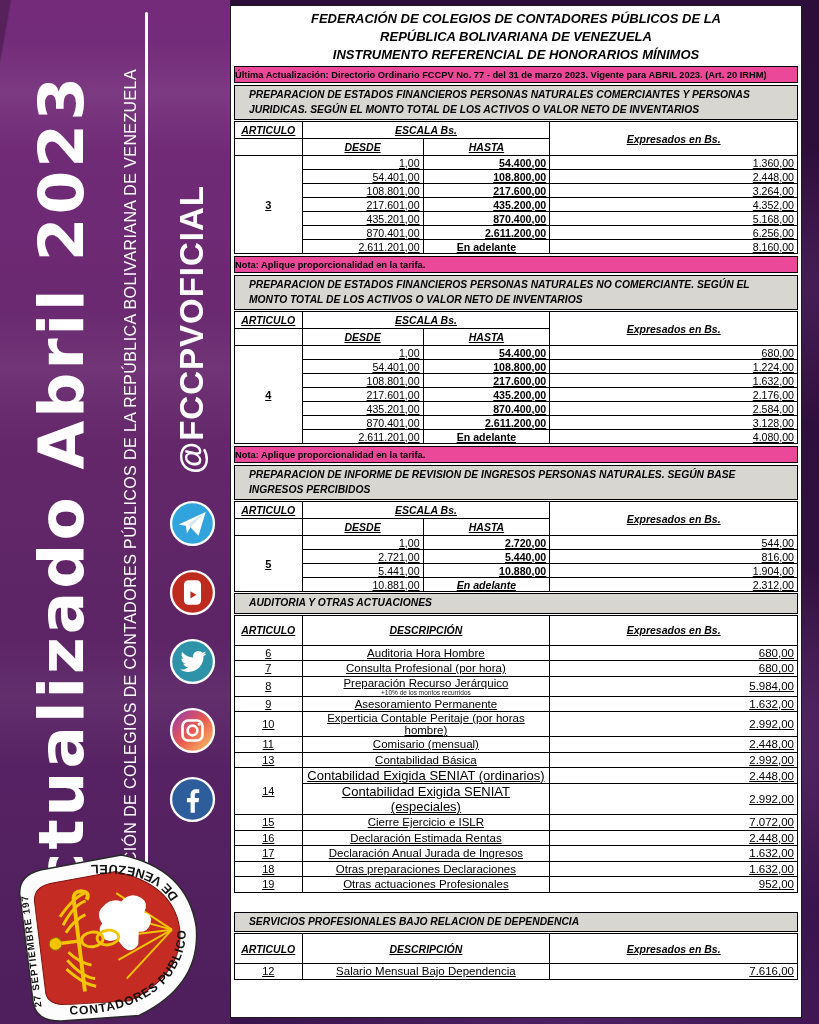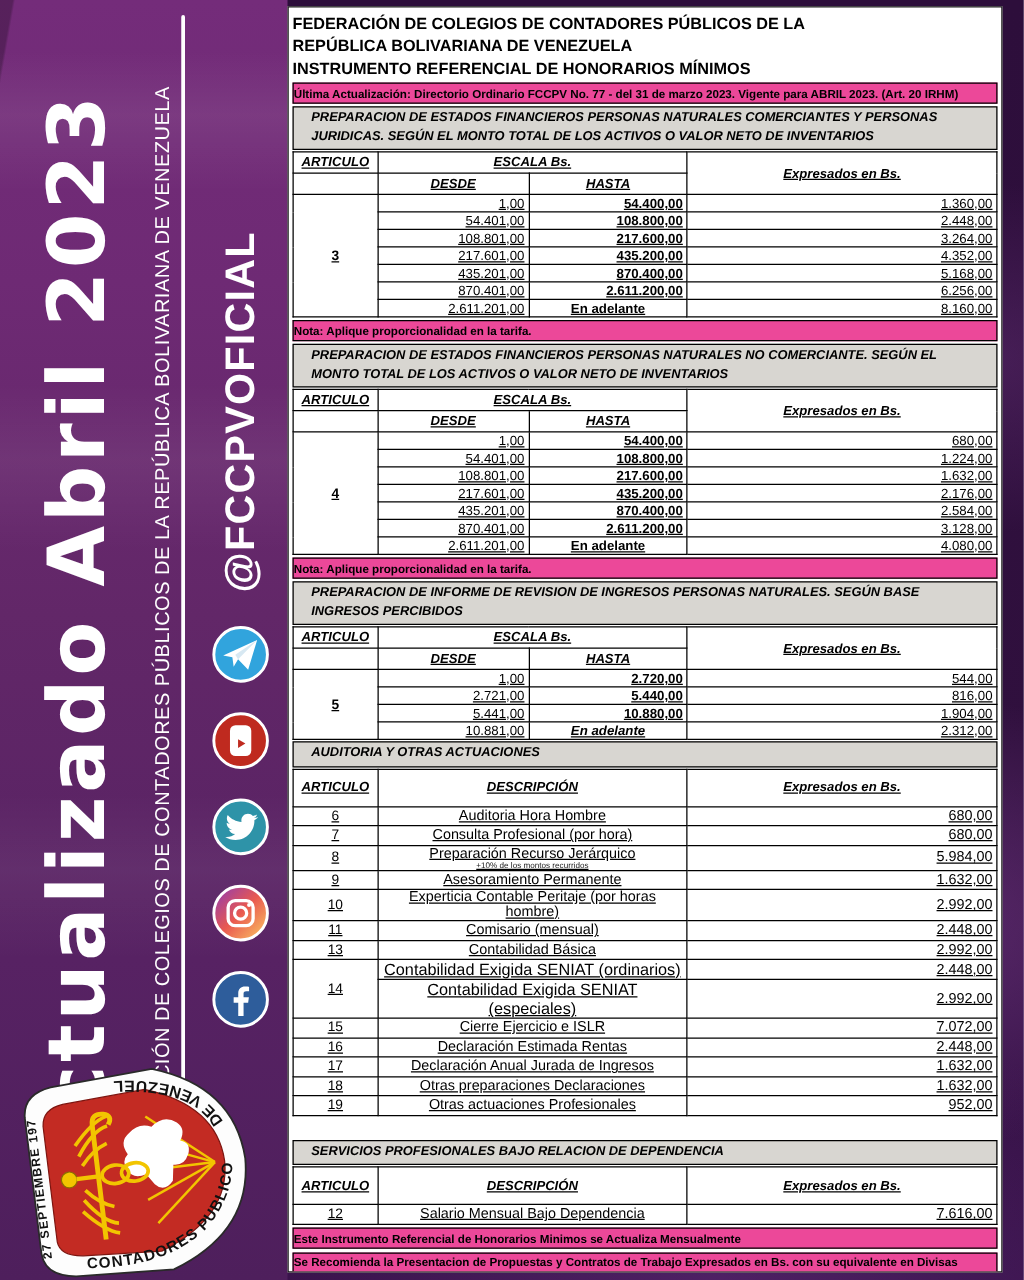--- a/index.html
+++ b/index.html
@@ -59,21 +59,21 @@
     position:absolute;left:4px;top:850px;width:200px;height:176px;z-index:3;
     transform:rotate(-7deg);
   }
   
   .doc{
     position:absolute;left:230px;top:5px;width:572px;height:1013px;
     background:#fff;border:1px solid #1a1a1a;box-sizing:border-box;
     padding:4px 3px 2px 3px;overflow:hidden;color:#000;
   }
   .doc-header div{
-    text-align:left;font-weight:bold;font-size:13px;line-height:18px;
+    text-align:center;font-weight:bold;font-style:italic;font-size:13px;line-height:18px;
   }
   .ybar{
     background:#ec4899;border:1px solid #000;text-align:left;
     font-weight:bold;font-size:9.3px;line-height:12px;padding:1.5px 0;margin:2px 0;
   }
   .gray{
     background:#d8d6d1;border:1px solid #000;
     font-weight:bold;font-style:italic;font-size:10.3px;line-height:14.5px;
     padding:2px 14px;margin:1px 0;
   }
@@ -480,18 +480,13 @@
     </thead>
     <tbody>
         <tr>
           <td class="art">12</td>
           <td class="">Salario Mensual Bajo Dependencia</td>
           <td class="num monto">7.616,00</td>
         </tr>
       </tbody>
   </table>
 
-  <div class="footnotes">
-    <div class="ybar">Este Instrumento Referencial de Honorarios Minimos se Actualiza Mensualmente</div>
-    <div class="ybar">Se Recomienda la Presentacion de Propuestas y Contratos de Trabajo Expresados en Bs. con su equivalente en Divisas</div>
-
-  </div>
 </div>
 
 </body></html>

